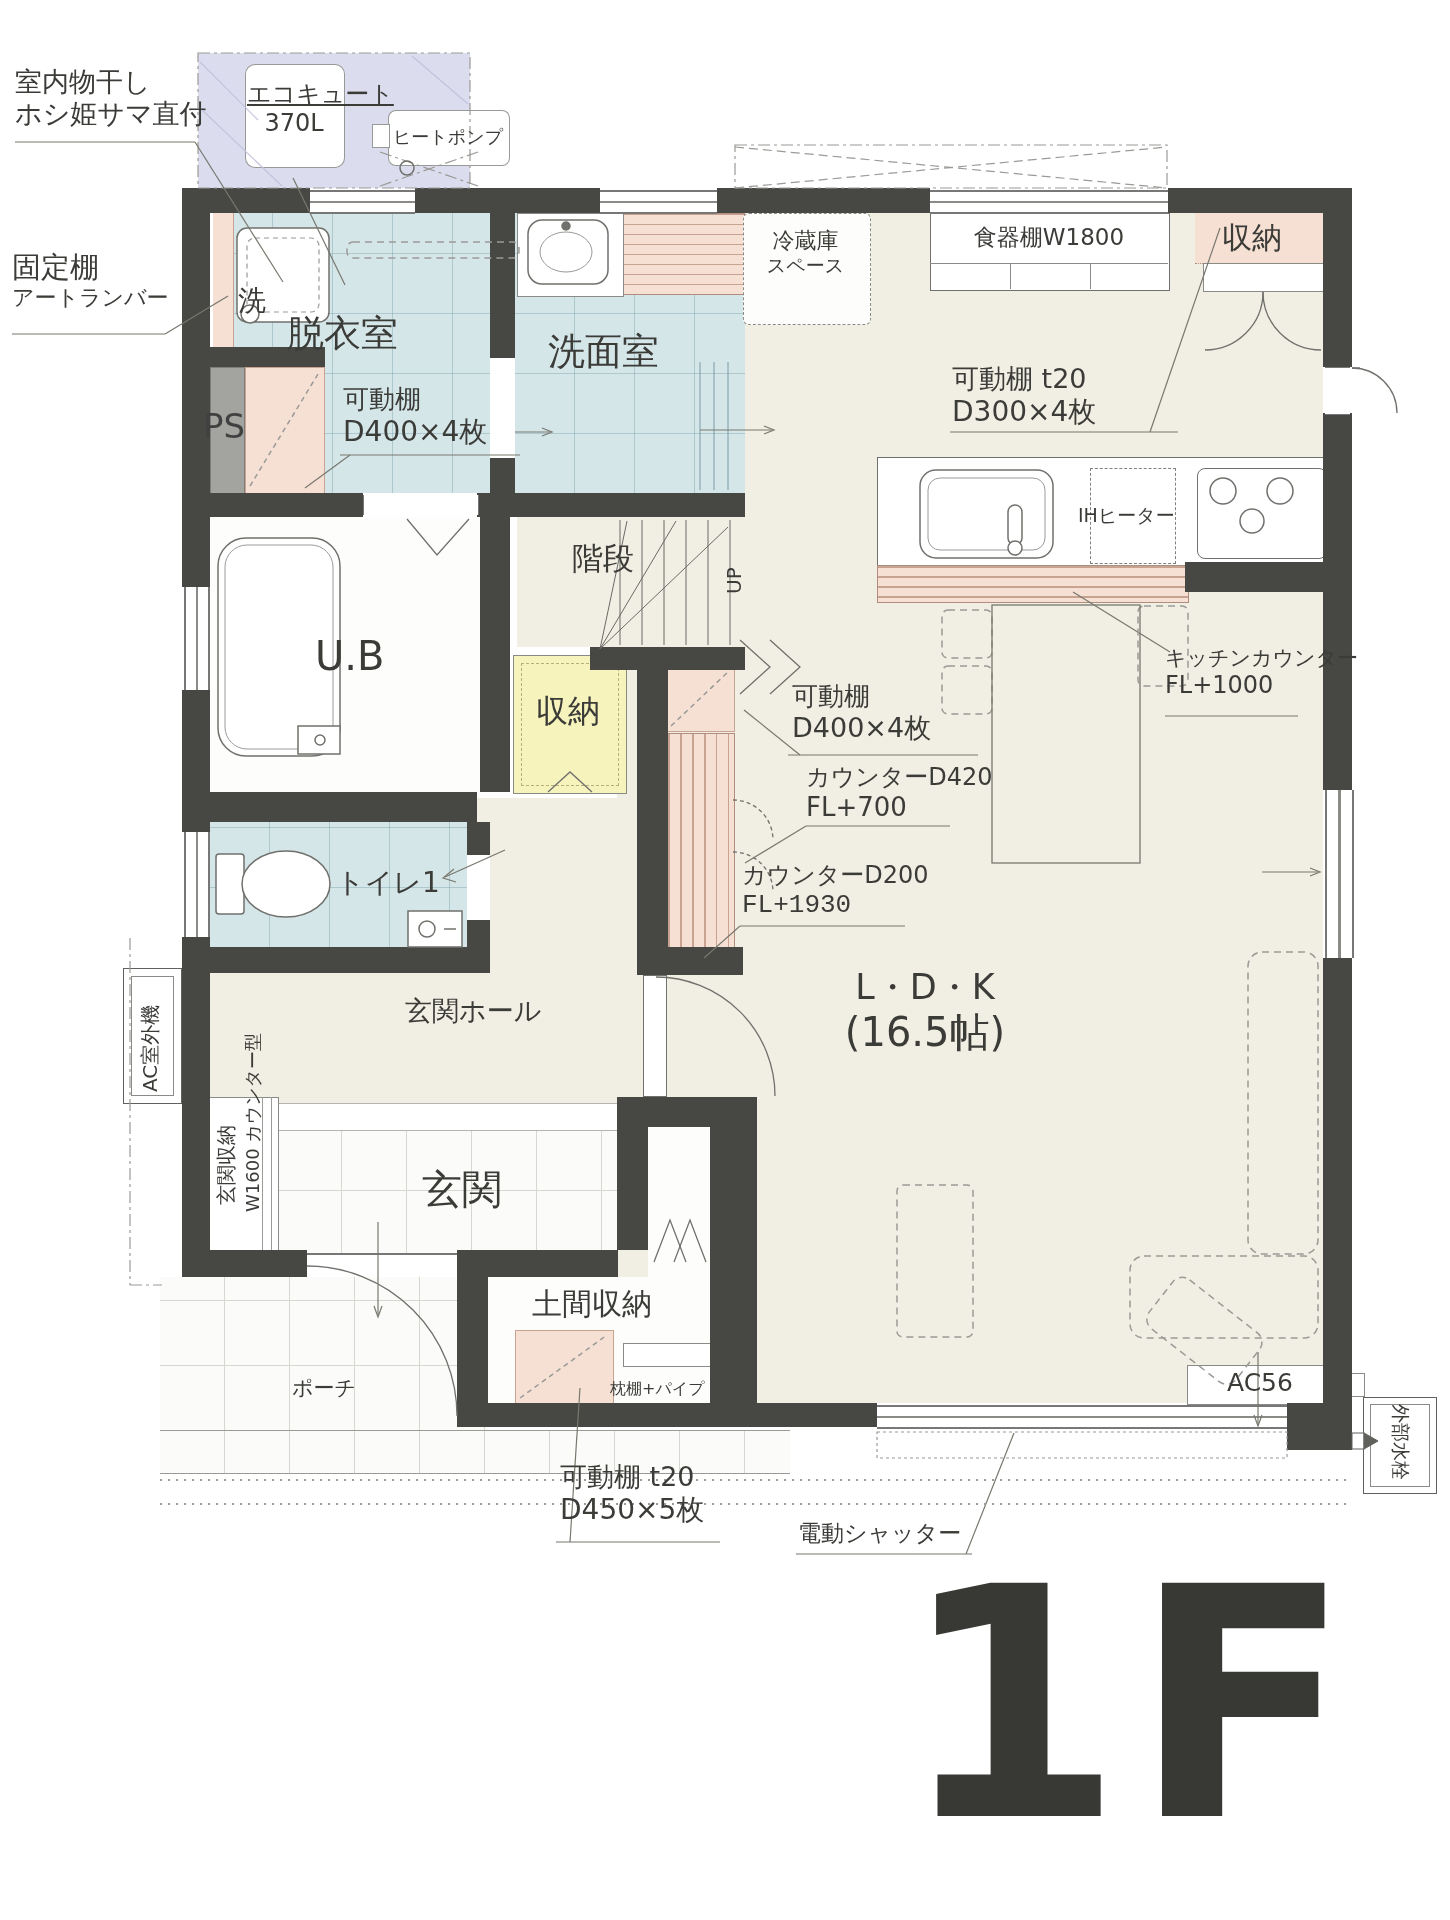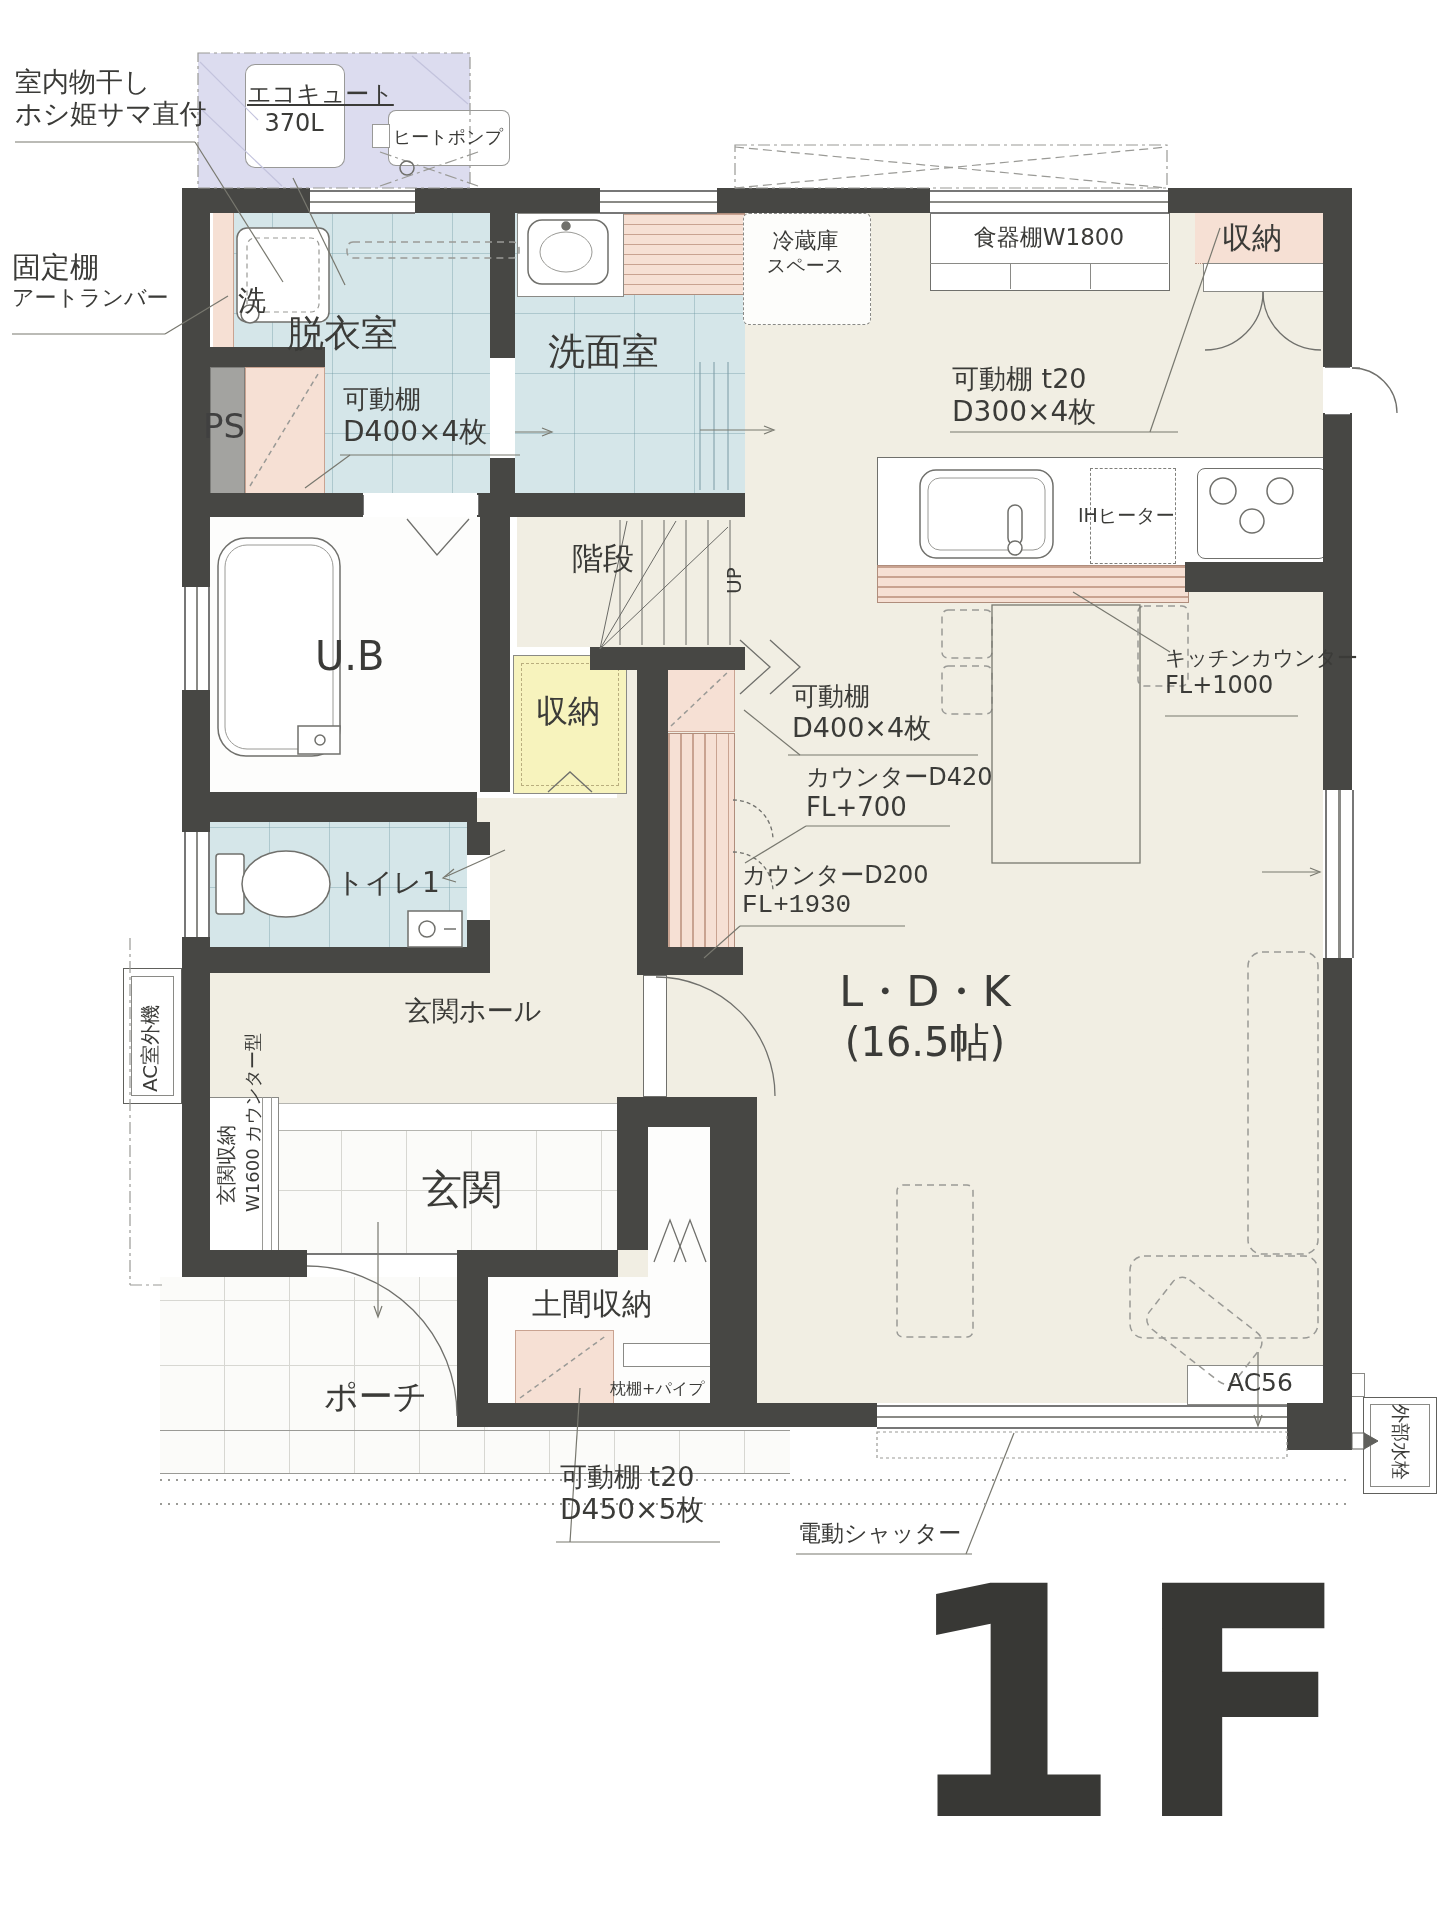--- a/index.html
+++ b/index.html
@@ -321,29 +321,29 @@
   </div>
   <div class="lbl" style="left:806px;top:763px;">
     <div style="font-size:24px;">カウンターD420</div>
     <div style="font-size:26px;">FL+700</div>
   </div>
   <div class="lbl" style="left:742px;top:861px;">
     <div style="font-size:24px;">カウンターD200</div>
     <div style="font-size:26px;font-family:Liberation Mono, monospace;">FL+1930</div>
   </div>
   <div class="lbl ctr" style="left:810px;top:966px;width:230px;">
-    <div style="font-size:43px;">L・D・K</div>
+    <div style="font-size:35px;">L・D・K</div>
     <div style="font-size:40px;">(16.5帖)</div>
   </div>
   <div class="lbl" style="left:405px;top:995px;font-size:27px;">玄関ホール</div>
   <div class="lbl" style="left:422px;top:1165px;font-size:40px;">玄関</div>
   <div class="lbl vtxt" style="left:214px;top:1205px;font-size:20px;">玄関収納</div>
   <div class="lbl vtxt" style="left:242px;top:1212px;font-size:18px;">W1600 カウンター型</div>
   <div class="lbl vtxt" style="left:138px;top:1092px;font-size:20px;">AC室外機</div>
-  <div class="lbl" style="left:292px;top:1376px;font-size:34px;margin-left:32px;">ポーチ</div>
+  <div class="lbl" style="left:292px;top:1376px;font-size:21px;">ポーチ</div>
   <div class="lbl" style="left:532px;top:1286px;font-size:30px;text-align:right;">土間収納</div>
   <div class="lbl" style="left:610px;top:1379px;font-size:16px;">枕棚+パイプ</div>
   <div class="lbl" style="left:560px;top:1461px;">
     <div style="font-size:27px;">可動棚 t20</div>
     <div style="font-size:28px;">D450×5枚</div>
   </div>
   <div class="lbl" style="left:798px;top:1520px;font-size:23px;">電動シャッター</div>
   <div class="lbl" style="left:1227px;top:1368px;font-size:25px;">AC56</div>
   <div class="lbl" style="left:1412px;top:1404px;font-size:19px;transform:rotate(90deg);transform-origin:left top;">外部水栓</div>
   <div class="lbl" style="left:900px;top:1545px;font-size:320px;font-weight:900;letter-spacing:10px;color:#383835;line-height:1;">1F</div>

